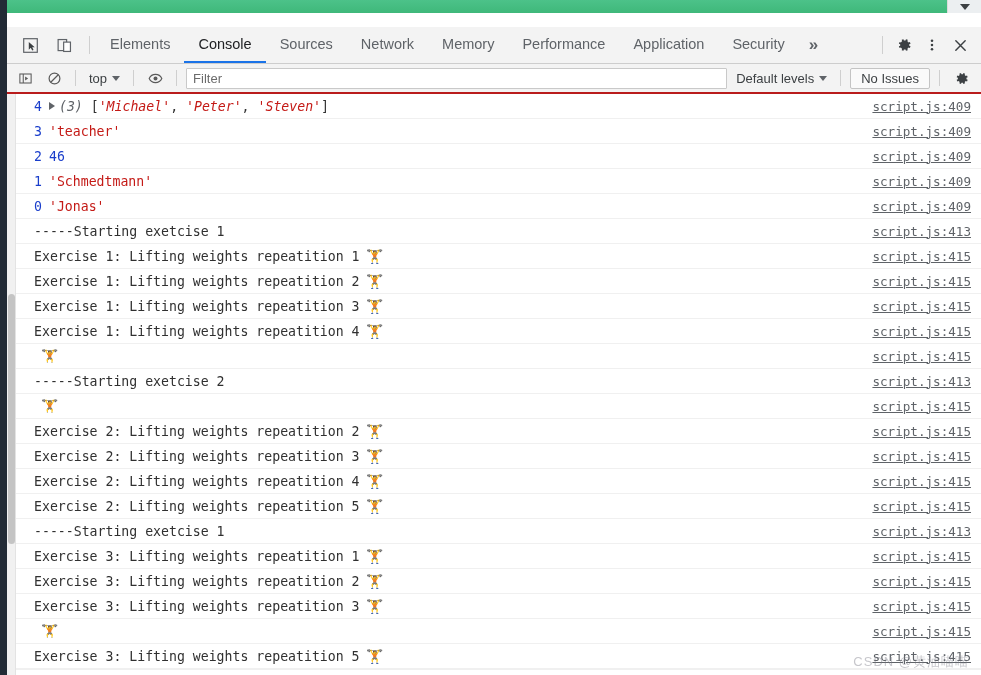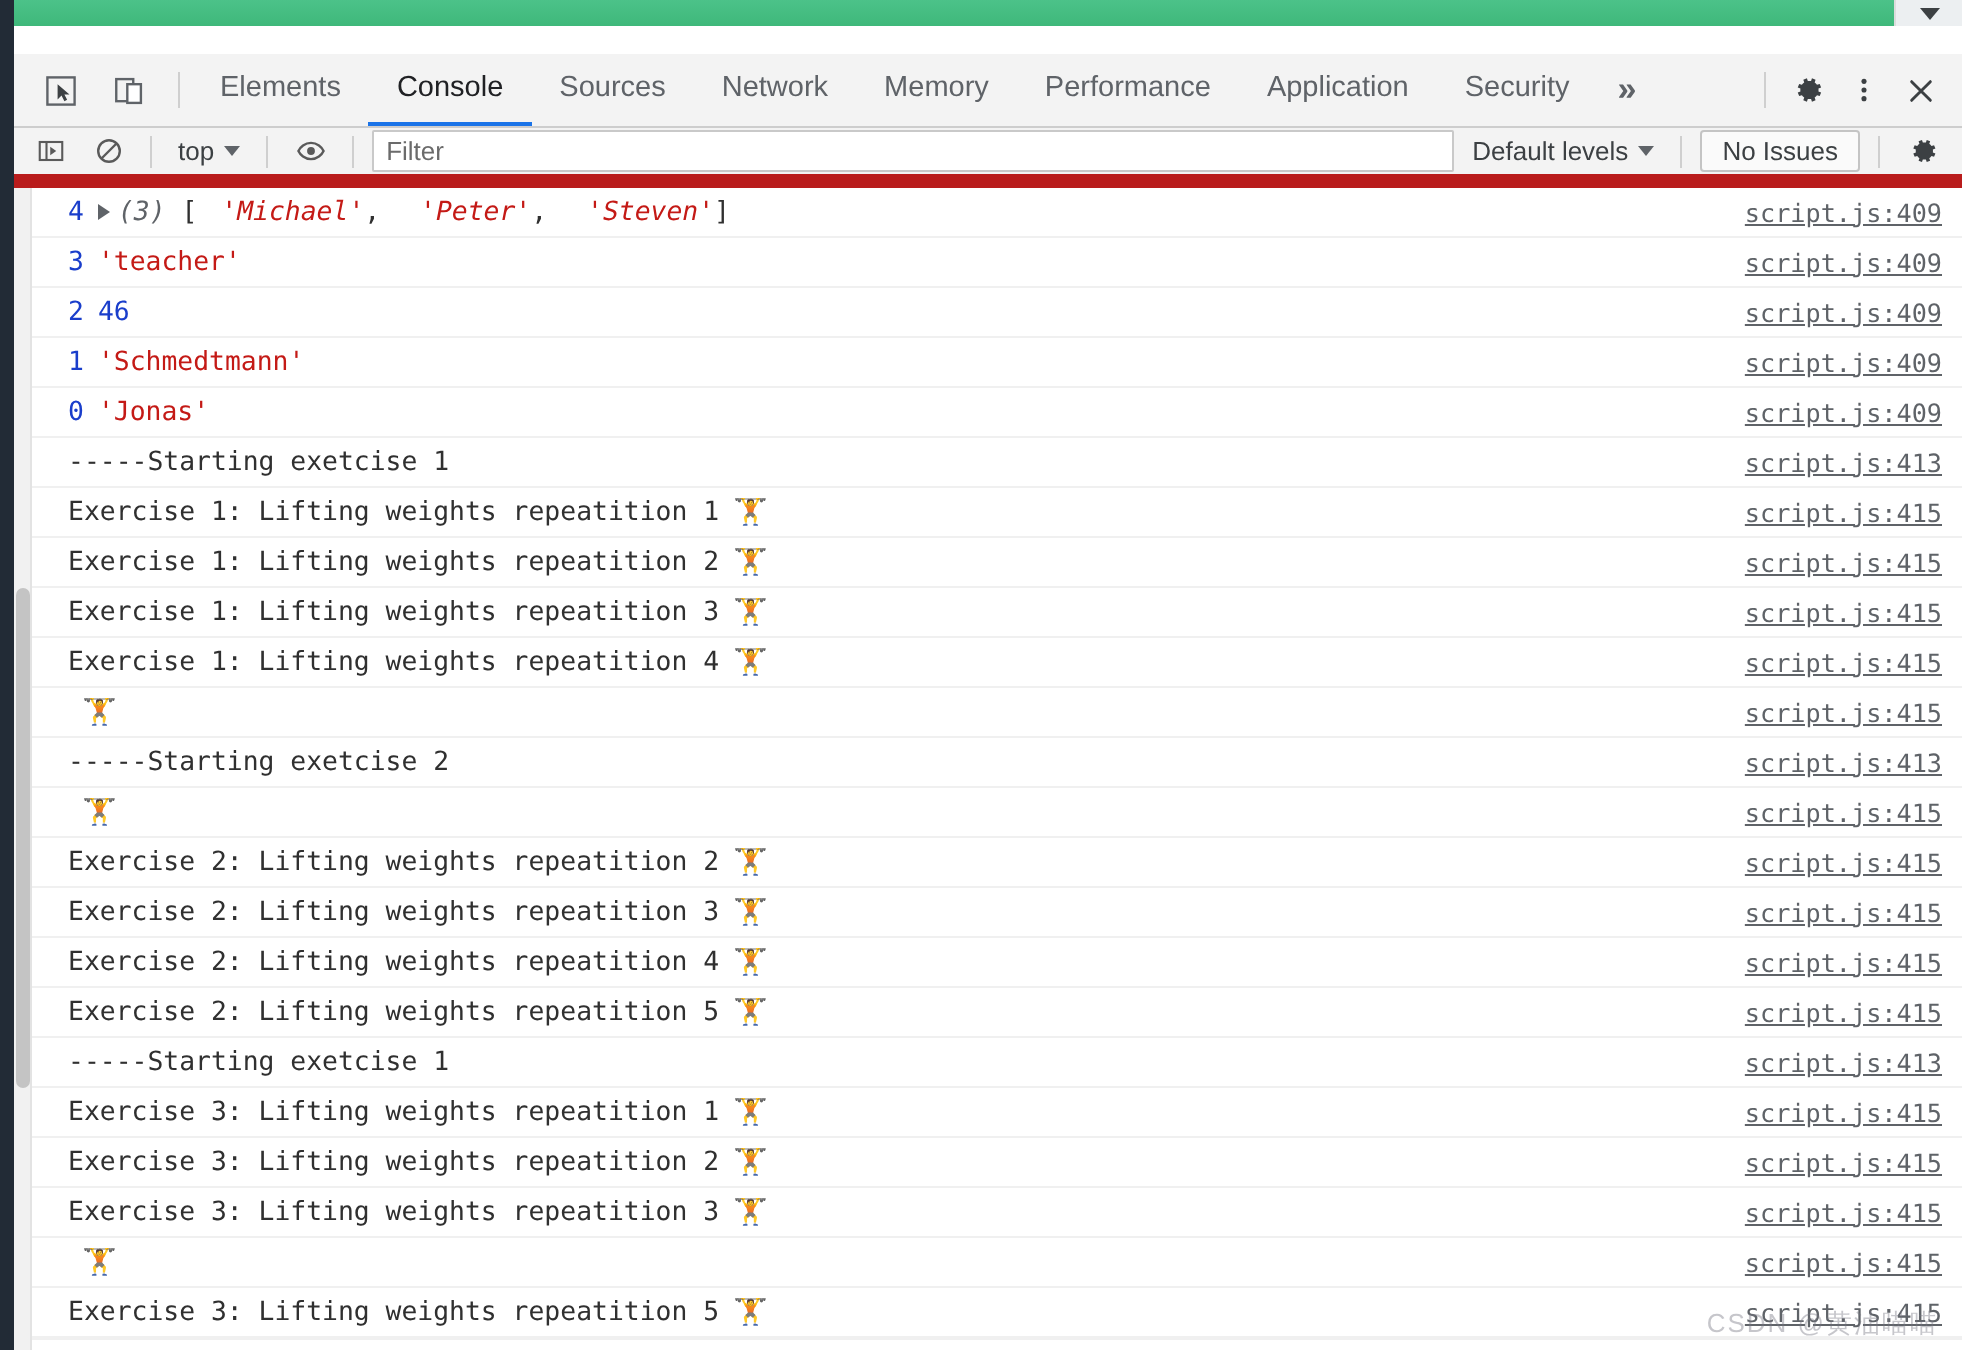--- a/index.html
+++ b/index.html
@@ -62,21 +62,21 @@
   .tab-more {
     display: flex; align-items: center; padding: 0 10px;
     font-size: 17px; color: #5f6368; cursor: pointer; font-weight: bold;
   }
   .tb-right { display: flex; align-items: center; padding-right: 8px; gap: 2px; }
 
   
   .filterbar {
     height: 30px; flex: 0 0 30px;
     background: #f3f3f3;
-    border-bottom: 7px solid #b91c1c;
+    border-bottom: 2px solid #b91c1c;
     display: flex; align-items: center; padding: 0 8px 0 6px; gap: 5px;
   }
   .fb-icon {
     width: 24px; height: 22px; display: flex; align-items: center; justify-content: center;
     cursor: pointer; color: #5a5a5a;
   }
   .fb-sep { width: 1px; height: 16px; background: #cfcfcf; margin: 0 4px; }
   .fb-select {
     display: flex; align-items: center; gap: 5px;
     font-size: 13px; color: #3c4043; cursor: pointer; padding: 0 4px;
@@ -120,21 +120,21 @@
     font-family: "DejaVu Sans Mono", "Liberation Mono", monospace;
     font-size: 13.2px; color: #303030; white-space: pre; position: relative;
   }
   .log-msg { flex: 1; display: flex; align-items: center; white-space: pre; overflow: hidden; }
   .idx { color: #1a3ecb; margin-right: 7px; }
   .disc {
     display: inline-block; width: 0; height: 0; margin-right: 4px;
     border-top: 4px solid transparent; border-bottom: 4px solid transparent;
     border-left: 6px solid #5f6368; cursor: pointer;
   }
-  .str { color: #c41a16; font-style: italic; margin-left: 12px; }
+  .str { color: #c41a16; font-style: italic; }
   .strq { color: #c41a16; }
   .num { color: #1a3ecb; }
   .arr-meta { color: #5f6368; font-style: italic; }
   .brk { color: #303030; }
   .emoji { font-size: 14px; margin-left: 7px; line-height: 1; }
   .src {
     font-family: "DejaVu Sans Mono", "Liberation Mono", monospace;
     font-size: 12.6px; color: #5f6368; text-decoration: underline;
     cursor: pointer; flex: 0 0 auto; text-align: right; min-width: 108px;
   }

